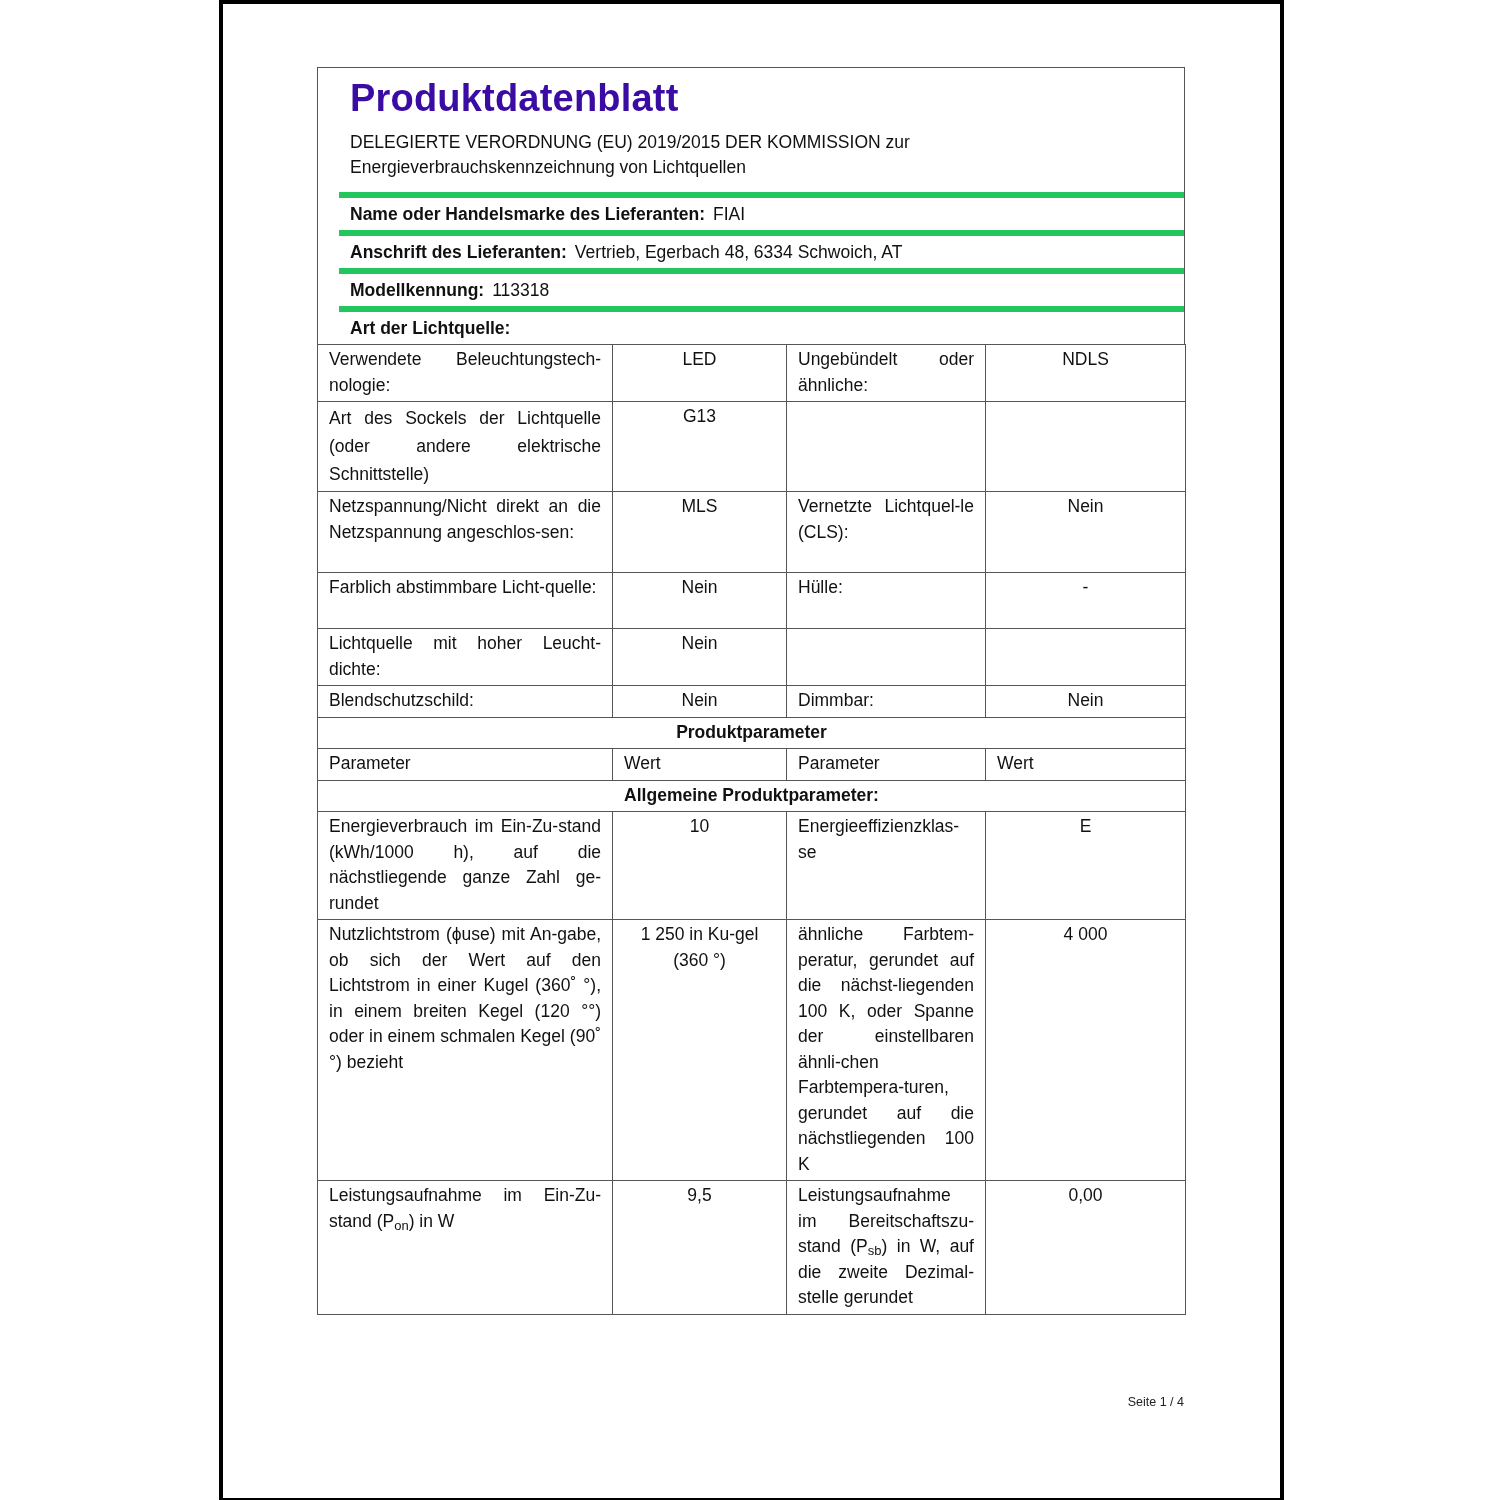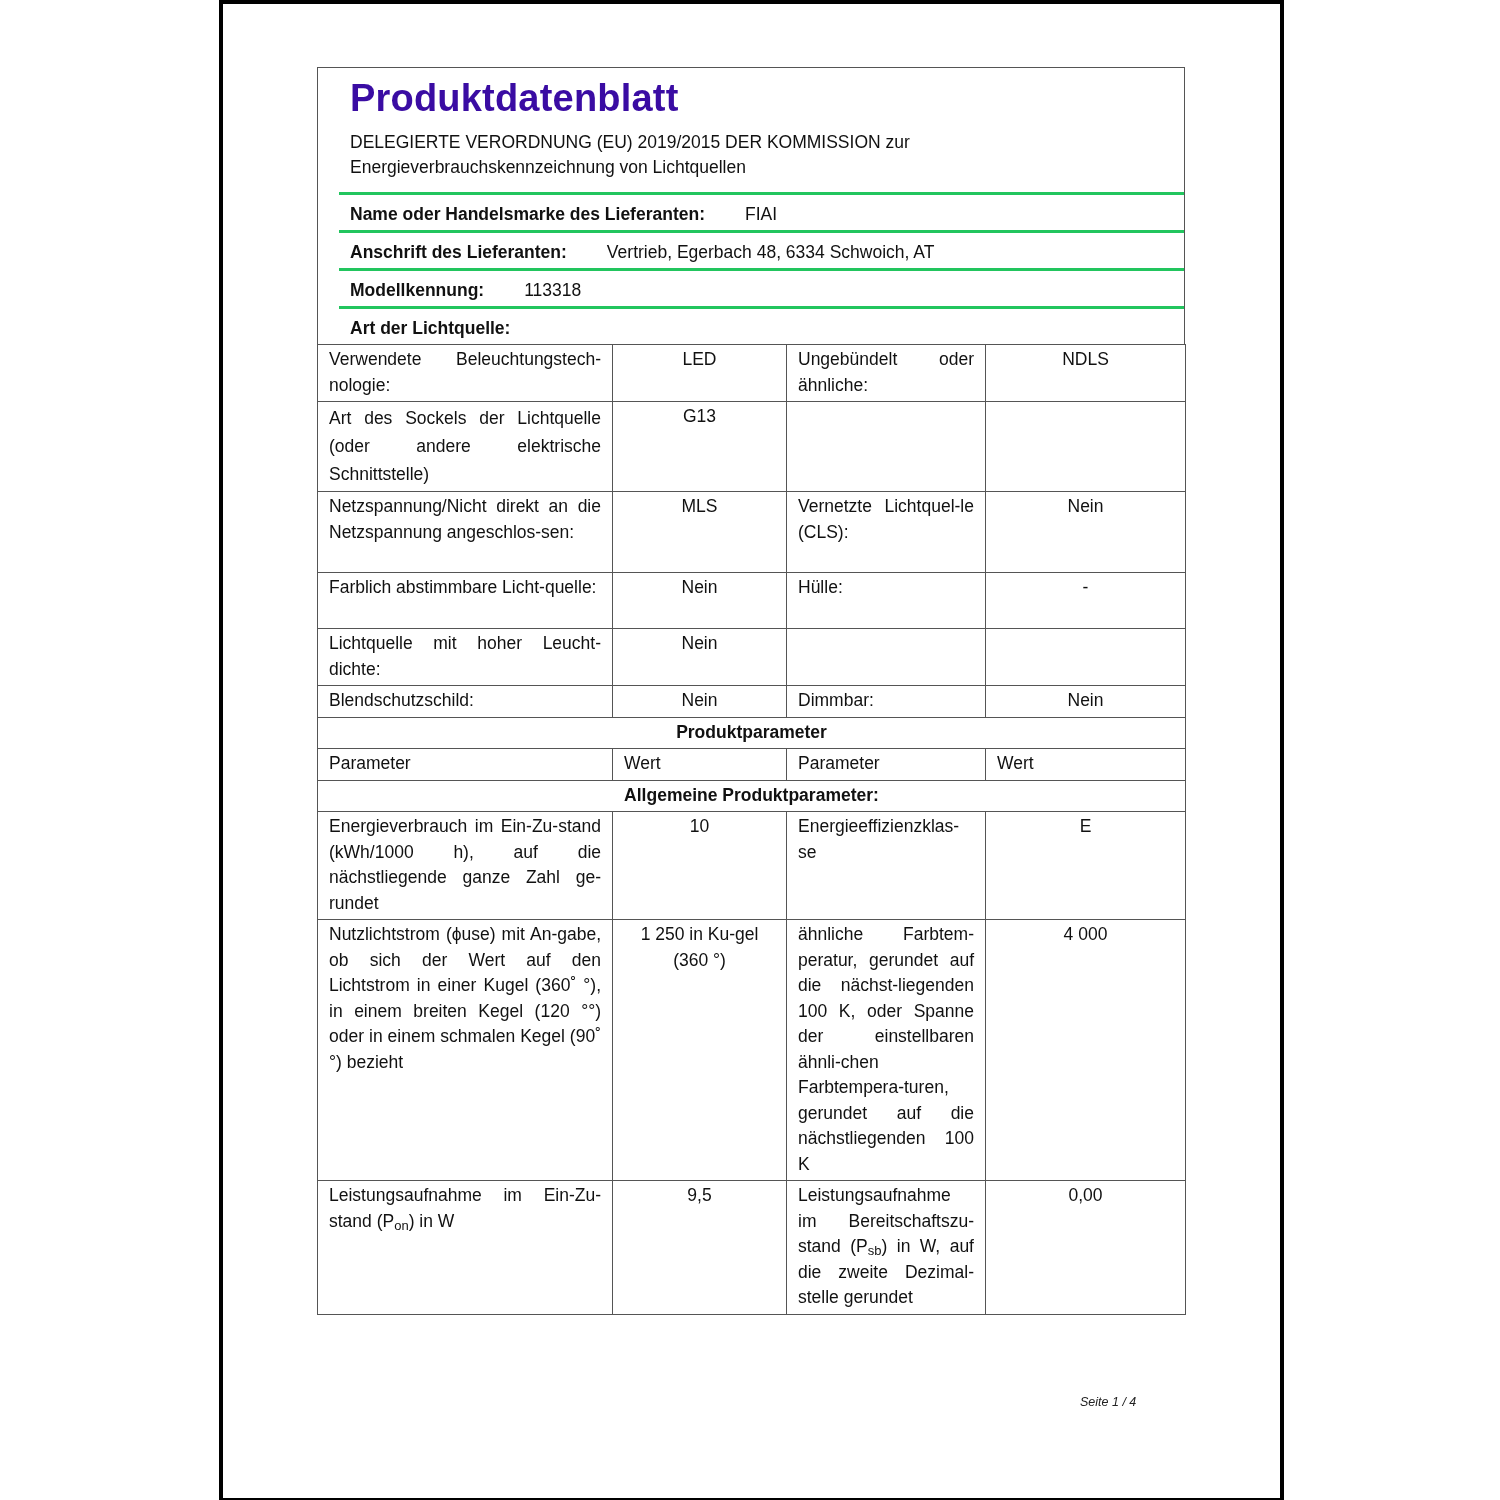--- a/index.html
+++ b/index.html
@@ -10,30 +10,30 @@
     }
     .sheet {
       position: absolute; left: 317px; top: 67px; width: 868px;
       font-family: "Liberation Sans", sans-serif; color: #111;
       font-size: 17.5px;
     }
     .box { border: 1px solid #555; border-bottom: none; padding-left: 21px; }
     .title-block { padding: 6px 11px 12px 11px; }
     .doc-title { color: #3a0ca3; font-weight: bold; font-size: 38px; line-height: 44px; margin: 2px 0 10px 0; letter-spacing: 0.2px; }
     .doc-sub { font-size: 17.5px; line-height: 25px; }
-    .row1 { border-top: 3px solid #22c55e; height: 38px; padding: 0 11px; display: flex; align-items: center; padding-top: 4px; box-sizing: border-box; line-height: 25px; gap: 32px;}
+    .row1 { border-top: 6px solid #22c55e; height: 38px; padding: 0 11px; display: flex; align-items: flex-start; padding-top: 4px; box-sizing: border-box; line-height: 25px;}
     .row1 .lbl { font-weight: bold; margin-right: 8px; }
     table.grid { width: 868px; border-collapse: collapse; table-layout: fixed; }
     table.grid td { border: 1px solid #555; vertical-align: top; padding: 2px 11px 3px 11px; line-height: 25.5px; font-size: 17.5px; }
     td.l { text-align: justify; }
     td.c { text-align: center; margin-left: 20px; }
     td.full { text-align: center; font-weight: bold; padding: 2px 11px; }
     td.plain { text-align: left; }
     .bottom-open td { border-bottom: none; }
-    .pagenum { position: absolute; left: 1080px; top: 1395px; width: 104px; text-align: left; font-size: 12.5px; color: #222; font-family: "Liberation Sans", sans-serif; font-style: italic; }
+    .pagenum { position: absolute; left: 1080px; top: 1395px; width: 104px; text-align: right; font-size: 12.5px; color: #222; font-family: "Liberation Sans", sans-serif; }
     sub { font-size: 13px; vertical-align: -3px; line-height: 0; }
   </style>
 </head>
 <body>
 
 <div class="frame"></div>
 
 <div class="sheet">
   <div class="box">
     <div class="title-block">

